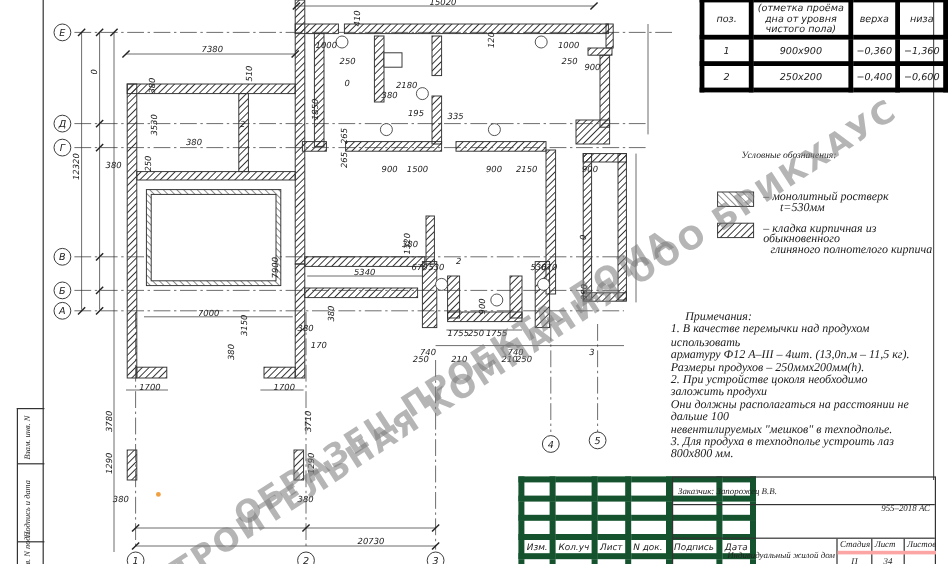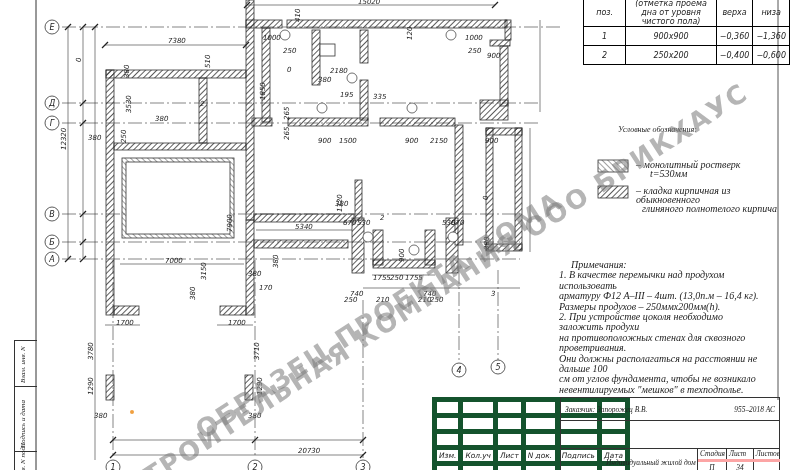--- a/index.html
+++ b/index.html
@@ -1,20 +1,20 @@
 <!DOCTYPE html>
 <html><head>
 <meta charset="utf-8">
 <style>
   html,body{margin:0;padding:0;background:#fff;}
   body{width:790px;height:470px;position:relative;overflow:hidden;font-family:"DejaVu Sans",sans-serif;color:#222;}
   .abs{position:absolute;font-family:Liberation Serif, serif;}
   svg{position:absolute;left:0;top:0;}
   .spec-table{position:absolute;left:583px;top:-2px;border-collapse:collapse;font-size:8px;font-style:italic;}
-  .spec-table td{border:1px solid #000000;text-align:center;height:18px;padding:0 3px;}
+  .spec-table td{border:4px solid #000000;text-align:center;height:18px;padding:0 3px;}
   .legend-title{left:618px;top:125px;font-size:8px;font-style:italic;}
   .legend-item{font-size:10px;font-style:italic;line-height:9px;}
   .notes{left:559px;top:260px;width:210px;font-size:10px;font-style:italic;line-height:10.4px;}
   .tb{position:absolute;border-collapse:collapse;font-size:7.4px;font-style:italic;}
   .tb td{border:5px solid #14532d;padding:0 2px;height:11px;white-space:nowrap;overflow:hidden;}
   .side-text{position:absolute;font-size:7px;font-style:italic;transform:rotate(-90deg);transform-origin:left top;white-space:nowrap;}
   .wm{position:absolute;color:rgba(120,120,120,0.55);font-weight:bold;font-family:"DejaVu Sans",sans-serif;white-space:nowrap;transform-origin:left top;letter-spacing:2px;}
 </style>
 </head>
 <body>
@@ -284,27 +284,26 @@
   <div style="padding-left:14px">t=530мм</div>
 </div>
 <div class="abs legend-item" style="left:636px;top:186px;">
   <div>– кладка кирпичная из обыкновенного</div>
   <div style="padding-left:6px">глиняного полнотелого кирпича</div>
 </div>
 
 <div class="abs notes">
   <div style="padding-left:12px">Примечания:</div>
   <div>1. В качестве перемычки над продухом использовать</div>
-  <div>арматуру Ф12 А–III – 4шт. (13,0п.м – 16,4 кг).</div>
+  <div>арматуру Ф12 А–III – 4шт. (13,0п.м – 11,5 кг).</div>
   <div>Размеры продухов – 250ммх200мм(h).</div>
   <div>2. При устройстве цоколя необходимо заложить продухи</div>
-  <div>на противоположных стенах для сквозного проветривания.</div>
   <div>Они должны располагаться на расстоянии не дальше 100</div>
-  <div>см от углов фундамента, чтобы не возникало</div>
   <div>невентилируемых "мешков" в техподполье.</div>
+  <div>3. Для продуха в техподполье устроить лаз 800х800 мм.</div>
 </div>
 
 <table class="tb" style="left:432px;top:397px;">
   <tbody>
       <tr>
         <td style="width:15px"></td>
         <td style="width:15px"></td>
         <td style="width:15px"></td>
         <td style="width:25px"></td>
         <td style="width:25px"></td>
@@ -353,21 +352,21 @@
     <td colspan="2">Федорова</td>
     <td></td>
         <td></td>
   </tr>
 </tbody>
   </table>
 
 <div class="abs" style="left:560px;top:397px;width:218px;height:73px;border:1px solid #333;border-left:1px solid #333;font-size:7.4px;font-style:italic;">
   <div style="height:22px;border-bottom:1px solid #333;position:relative;">
     <span class="abs" style="left:4px;top:7px;">Заказчик: Запорожец В.В.</span>
-    <span class="abs" style="right:4px;top:7px;text-align:right;">955–2018 АС</span>
+    <span class="abs" style="right:4px;top:21px;text-align:right;">955–2018 АС</span>
   </div>
   <div style="height:28px;border-bottom:1px solid #333;text-align:center;line-height:10px;padding-top:4px;box-sizing:border-box;">
   </div>
   <div style="position:relative;height:23px;">
     <span class="abs" style="left:45px;top:9px;">Индивидуальный жилой дом</span>
     <div class="abs" style="left:136px;top:0;width:82px;height:23px;border-left:1px solid #333;">
       <div style="display:flex;border-bottom:3px solid #fca5a5;height:10px;line-height:10px;">
         <span style="width:26px;border-right:1px solid #333;padding-left:2px">Стадия</span>
         <span style="width:24px;border-right:1px solid #333;padding-left:2px">Лист</span>
         <span style="padding-left:2px">Листов</span>

